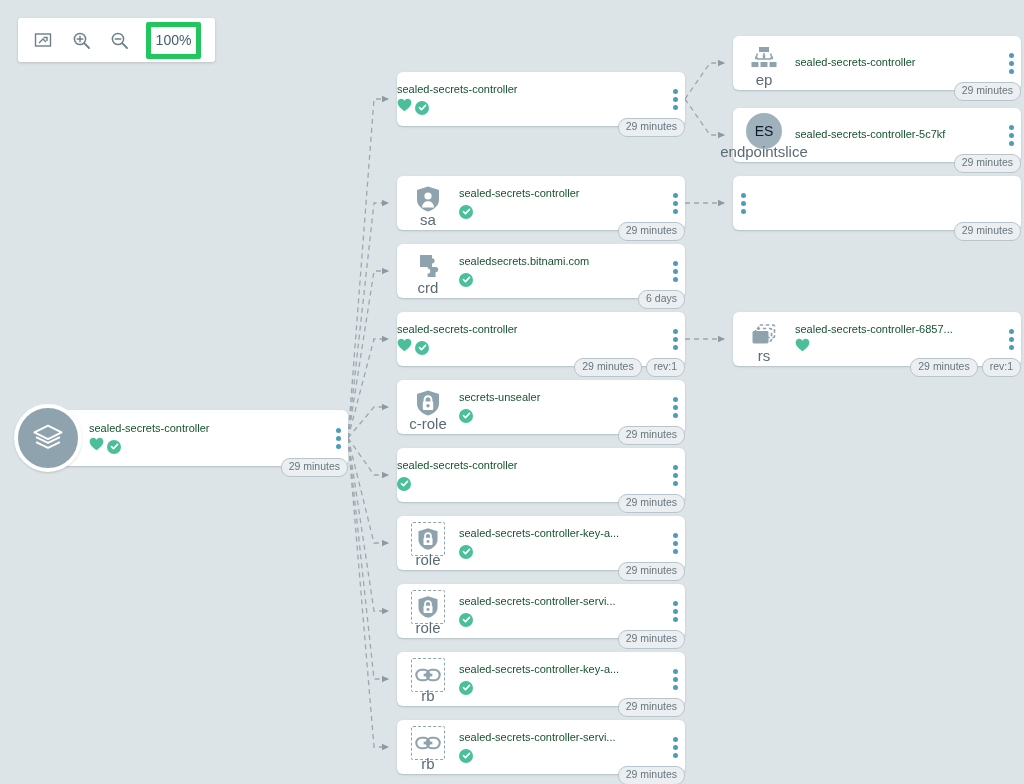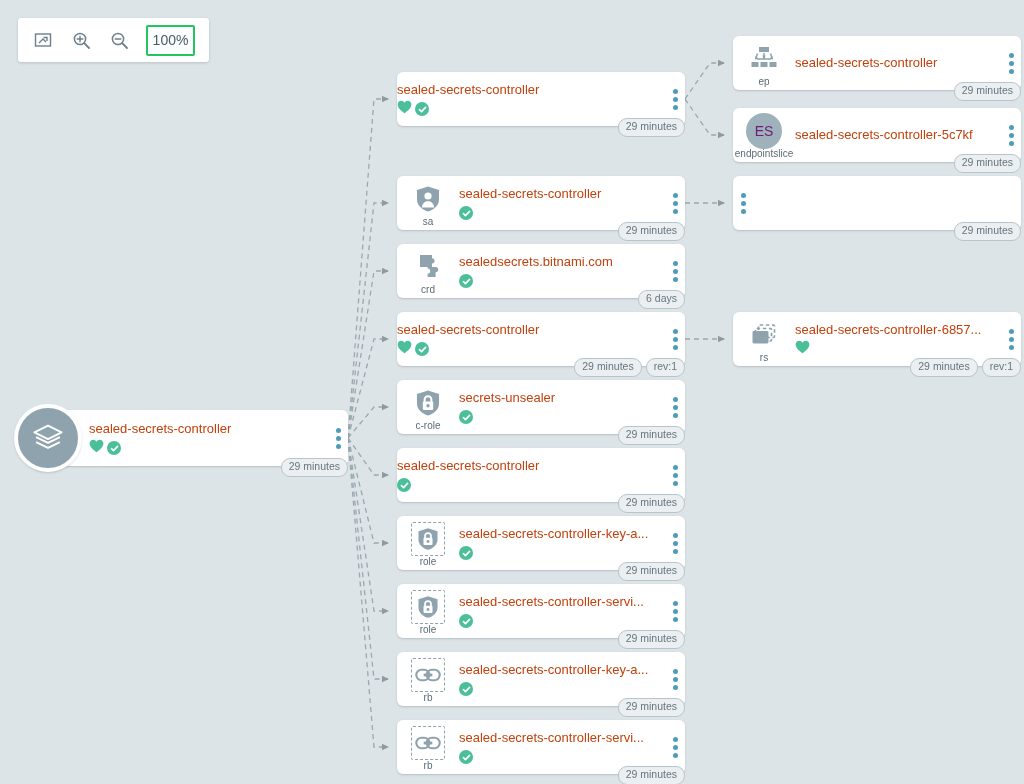--- a/index.html
+++ b/index.html
@@ -50,21 +50,21 @@
     height: 22px;
     display: flex;
     align-items: center;
     justify-content: center;
     cursor: pointer;
     color: #6d7f8b;
   }
   .zoom-box {
     width: 45px;
     height: 27px;
-    border: 2px solid #22c55e;
+    border: 5px solid #22c55e;
     background: #fbfdfe;
     border-radius: 2px;
     display: flex;
     align-items: center;
     justify-content: center;
     font-size: 14px;
     color: #4a5c68;
     cursor: text;
   }
 
@@ -93,21 +93,21 @@
     align-items: center;
     justify-content: center;
     position: relative;
     color: #8fa3ae;
   }
   .node-kind {
     position: absolute;
     bottom: 3px;
     left: 50%;
     transform: translateX(-50%);
-    font-size: 10px;
+    font-size: 15px;
     color: #5b6b75;
     white-space: nowrap;
     line-height: 1;
   }
   .icon-glyph {
     display: flex;
     align-items: center;
     justify-content: center;
     margin-bottom: 8px;
   }
@@ -118,22 +118,22 @@
   }
   .node-body {
     flex: 1;
     min-width: 0;
     padding-right: 6px;
     display: flex;
     flex-direction: column;
     justify-content: center;
   }
   .node-title {
-    font-size: 13px;
-    color: #c2410c;
+    font-size: 11px;
+    color: #14532d;
     white-space: nowrap;
     overflow: hidden;
     text-overflow: ellipsis;
     line-height: 1.25;
   }
   .node-status {
     display: flex;
     align-items: center;
     gap: 3px;
     margin-top: 3px;
@@ -201,21 +201,21 @@
   .node.root .node-body {
     padding-left: 45px;
   }
 
   
   .es-circle {
     width: 36px;
     height: 36px;
     border-radius: 50%;
     background: #9fb2bc;
-    color: #701a75;
+    color: #0f172a;
     display: flex;
     align-items: center;
     justify-content: center;
     font-size: 14px;
     margin-bottom: 8px;
   }
   .check-circle {
     width: 14px;
     height: 14px;
     border-radius: 50%;

